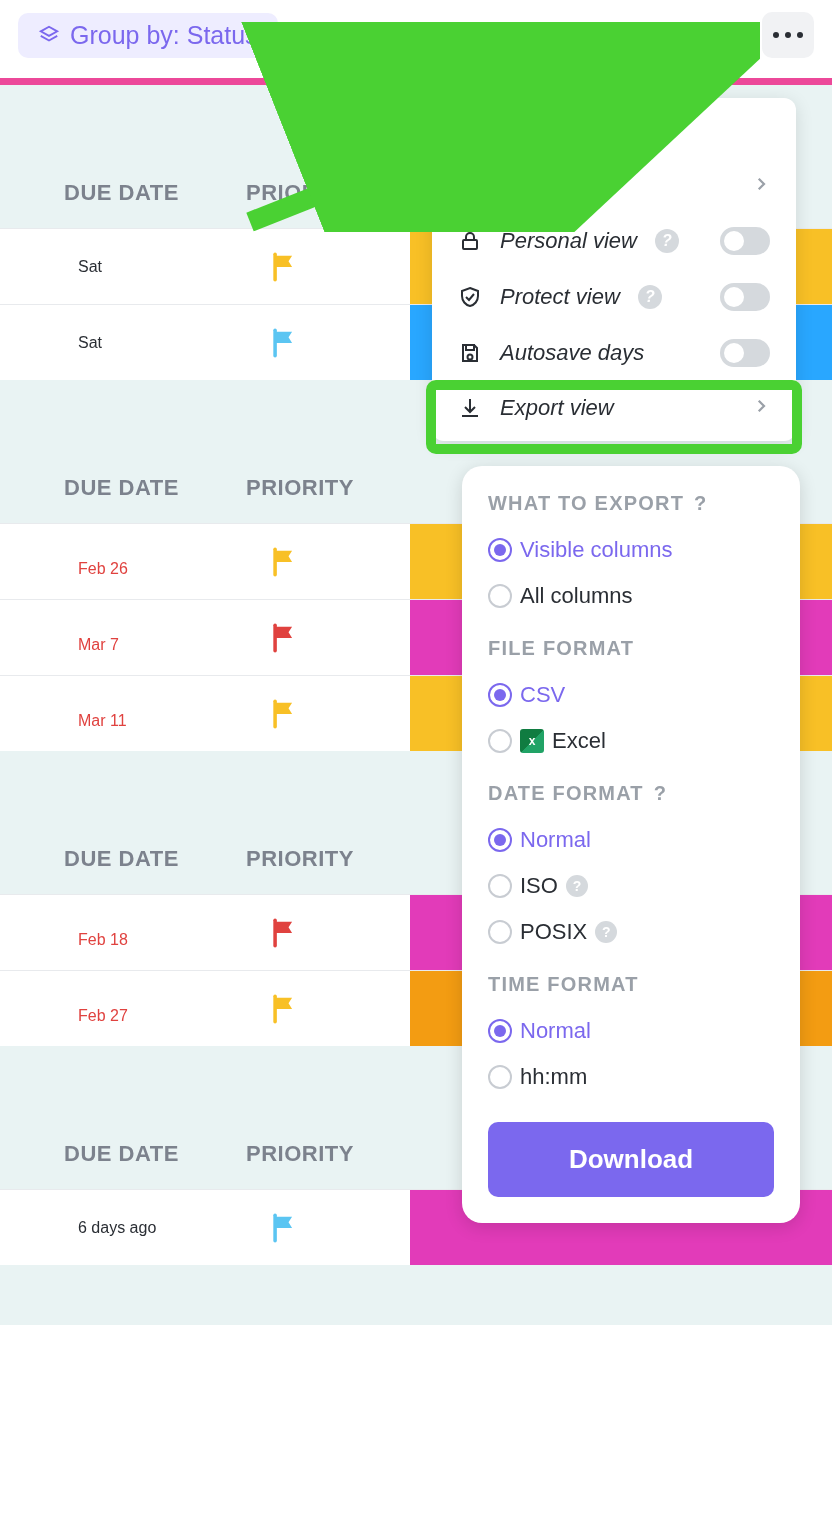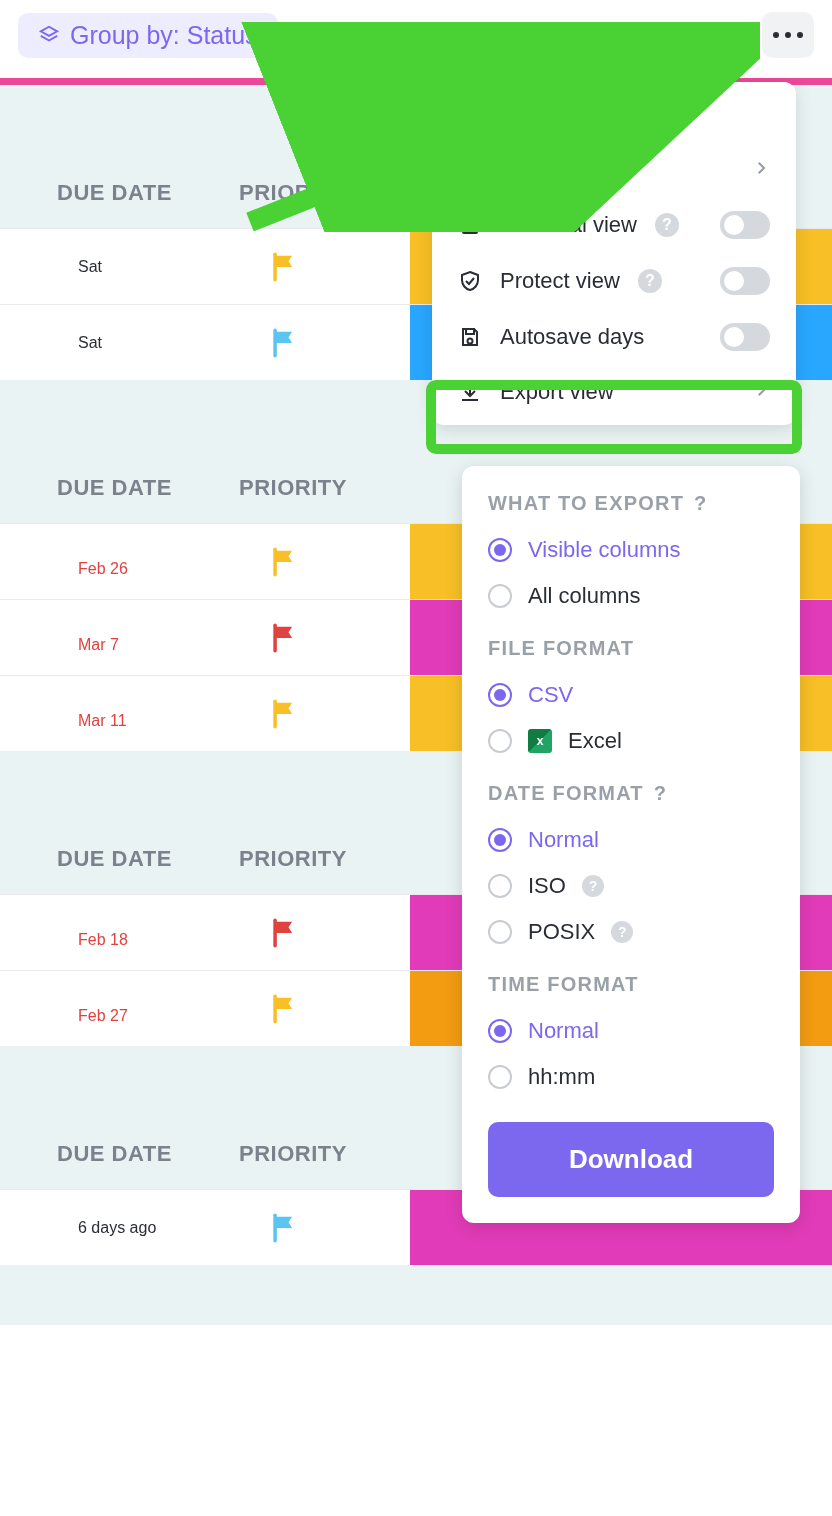--- a/index.html
+++ b/index.html
@@ -46,44 +46,44 @@
   .more-btn {
     width: 52px; height: 46px; border-radius: 10px;
     background: #f1f2f4; display:flex; align-items:center; justify-content:center;
     margin-left:auto;
   }
   .more-btn span { width:6px;height:6px;border-radius:50%;background:#2a2e34;margin:0 3px; }
   .ico { display:inline-flex; }
   
   .table-area { background:#e9f3f3; }
   .table-area .spacer { height:60px; }
-  .thead { display:flex; padding:35px 0 22px 9px; }
+  .thead { display:flex; padding:35px 0 22px 16px; }
   .thead .col { color:#7c828d; font-weight:700; letter-spacing:.5px; font-size:22px; }
   .col-date { width:230px; padding-left:48px; }
   .col-prio { width:180px; text-align:left; }
   .trow { display:flex; align-items:center; height:76px; background:#fff; border-top:1px solid #e8eaed; }
   .trow:last-child{ border-bottom:1px solid #e8eaed;}
   .trow .date { width:230px; padding-left:78px; font-size:16px; }
   .trow .date.overdue { color:#e0423f;margin-top:14px; }
   .trow .prio { width:180px; padding-left:38px; }
   .trow .status { flex:1; height:100%; }
   .status-chip { height:100%; width:100%; }
   .status-yellow { background:#f8c026; }
   .status-blue   { background:#29a7ff; }
   .status-magenta{ background:#e23bb9; }
   .status-orange { background:#f39c12; }
   .flag { width:34px; height:34px; position:relative; }
   .flag svg { width:100%; height:100%; display:block; }
   
   .arrow-annot { position:absolute; left:240px; top:22px; z-index:50; pointer-events:none; }
   
   .popover {
-    position:absolute; top:82px; left:432px; width:364px;
+    position:absolute; top:98px; left:432px; width:364px;
     background:#fff; border-radius:12px; box-shadow:0 4px 18px rgba(0,0,0,.12);
-    padding:18px 0 6px 0; z-index:20;
+    padding:18px 0 6px 0; z-index:20;font-style:italic;
   }
   .popover .section-title {
     color:#9aa0a8; font-weight:700; letter-spacing:1.2px; font-size:20px;
     padding:6px 26px 14px 26px;
   }
   .menu-row {
     display:flex; align-items:center; gap:18px;
     padding:14px 26px; font-size:22px; color:#2a2e34;
   }
   .menu-row .chev { margin-left:auto; color:#9aa0a8; }
@@ -91,27 +91,27 @@
     display:inline-flex;align-items:center;justify-content:center;font-size:16px;font-weight:700; }
   .menu-row .toggle { margin-left:auto; width:50px;height:28px;border-radius:14px;background:#d5d9dd;position:relative; }
   .menu-row .toggle::after { content:""; position:absolute; left:4px; top:4px; width:20px;height:20px;border-radius:50%;background:#fff; }
   .export-highlight {
     position:absolute; left:426px; top:380px; width:376px; height:74px;
     border:10px solid #4ad133; border-radius:10px; z-index:21;
   }
   
   .subpop {
     position:absolute; top:466px; left:462px; width:338px;
-    background:#fff; border-radius:12px; box-shadow:0 4px 18px rgba(0,0,0,.14);
+    background:#fff; border-radius:20px; box-shadow:0 4px 18px rgba(0,0,0,.14);
     padding:22px 26px 26px 26px; z-index:25; font-size:22px;
   }
   .subpop .sh { color:#9aa0a8; font-weight:700; letter-spacing:1.2px; font-size:20px;
     padding:18px 0 12px 0; display:flex; align-items:center; gap:10px; }
   .subpop .sh:first-child{ padding-top:4px;}
-  .radio-row { display:flex; align-items:center; gap:16px; padding:10px 0; }
+  .radio-row { display:flex; align-items:center; gap:8px; padding:10px 0; }
   .radio { width:24px;height:24px;border-radius:50%;border:2px solid #c8ccd2;position:relative;flex-shrink:0; }
   .radio.checked { border-color:#7b68ee; }
   .radio.checked::after { content:""; position:absolute; inset:4px; border-radius:50%; background:#7b68ee; }
   .radio-row.sel .lbl { color:#7b68ee; }
   .radio-row .help { width:22px;height:22px;border-radius:50%;background:#d5d9dd;color:#fff;display:inline-flex;align-items:center;justify-content:center;font-size:14px;font-weight:700; }
   .excel-ico { width:24px;height:24px; background:linear-gradient(135deg,#107c41 50%,#21a366 50%); border-radius:3px; position:relative; display:inline-flex;align-items:center;justify-content:center;color:#fff;font-size:12px;font-weight:700; }
   .dl-btn { margin-top:22px; width:100%; padding:22px 0; background:#7b68ee; color:#fff;
     font-size:26px; font-weight:700; border:none; border-radius:10px; }
 </style>
 </head>

